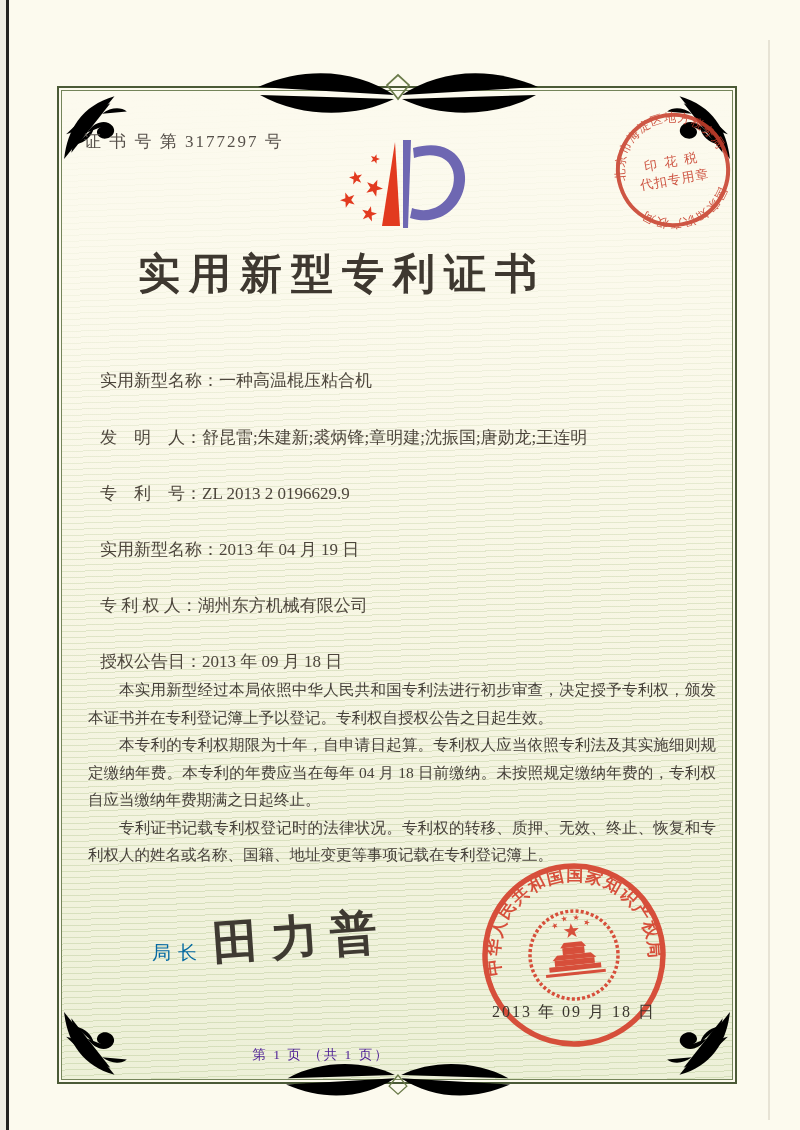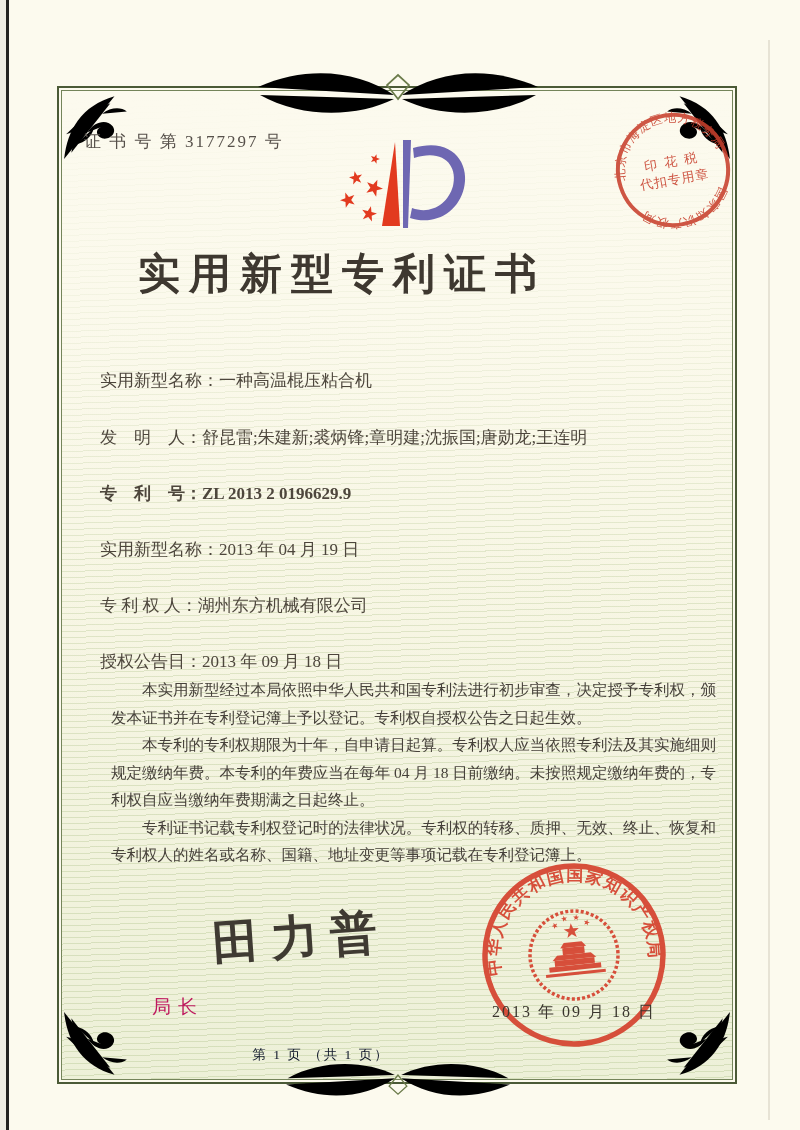--- a/index.html
+++ b/index.html
@@ -22,37 +22,37 @@
   .orn path{ fill:none; stroke:#6b7b4a; stroke-width:1.7; stroke-linecap:round; }
 
   .cert-no{ position:absolute; left:84px; top:130px; font-size:17px; letter-spacing:2px; color:#56504a; }
 
   .logo{ position:absolute; left:318px; top:136px; width:180px; height:112px; }
 
   .title{ position:absolute; left:0; top:246px; width:684px; text-align:center;
           font-size:42px; font-weight:bold; letter-spacing:9px; color:#3e3830; }
 
   .field{ position:absolute; left:100px; font-size:17px; color:#4d463c; white-space:nowrap;margin-top:14px; }
-  .f0{ top:355px; } .f1{ top:412px; } .f2{ top:468px;font-weight:bold; } .f3{ top:524px; } .f4{ top:580px; } .f5{ top:636px; }
+  .f0{ top:355px; } .f1{ top:412px; } .f2{ top:468px; } .f3{ top:524px; } .f4{ top:580px; } .f5{ top:636px; }
 
   .bodytext{ position:absolute; left:88px; top:676px; width:628px; font-size:15.5px; line-height:27.5px;
              color:#46413a; text-align:justify; }
-  .bodytext p{ text-indent:2em;margin-left:23px; }
-
-  .sig-role{ position:absolute; left:152px; top:994px; font-size:19px; letter-spacing:7px; color:#be185d; }
+  .bodytext p{ text-indent:2em; }
+
+  .sig-role{ position:absolute; left:152px; top:940px; font-size:19px; letter-spacing:7px; color:#0369a1; }
   .sig-name{ position:absolute; left:212px; top:906px; font-size:47px; letter-spacing:12px; color:#3f3a32;
              transform:rotate(-4deg); font-weight:600; }
 
   .stamp{ position:absolute; }
   .tax-stamp{ left:593px; top:90px; width:160px; height:160px; transform:rotate(-18deg); opacity:.88; }
   .office-seal{ left:474px; top:855px; width:200px; height:200px; transform:rotate(-6deg); opacity:.92; }
   .seal-date{ position:absolute; left:492px; top:1002px; font-size:16px; letter-spacing:2px; color:#3a362e; }
 
   .footer{ position:absolute; left:0; top:1046px; width:642px; text-align:center;
-           font-size:13.5px; letter-spacing:2px; color:#0f172a; }
+           font-size:13.5px; letter-spacing:2px; color:#4c1d95; }
 
   text{ font-family:"Liberation Serif","DejaVu Serif",serif; }
 </style>
 </head>
 <body>
 
 <div class="page">
   <div class="scan-edge-left2"></div>
   <div class="scan-edge-left"></div>
   <div class="scan-edge-right"></div>

